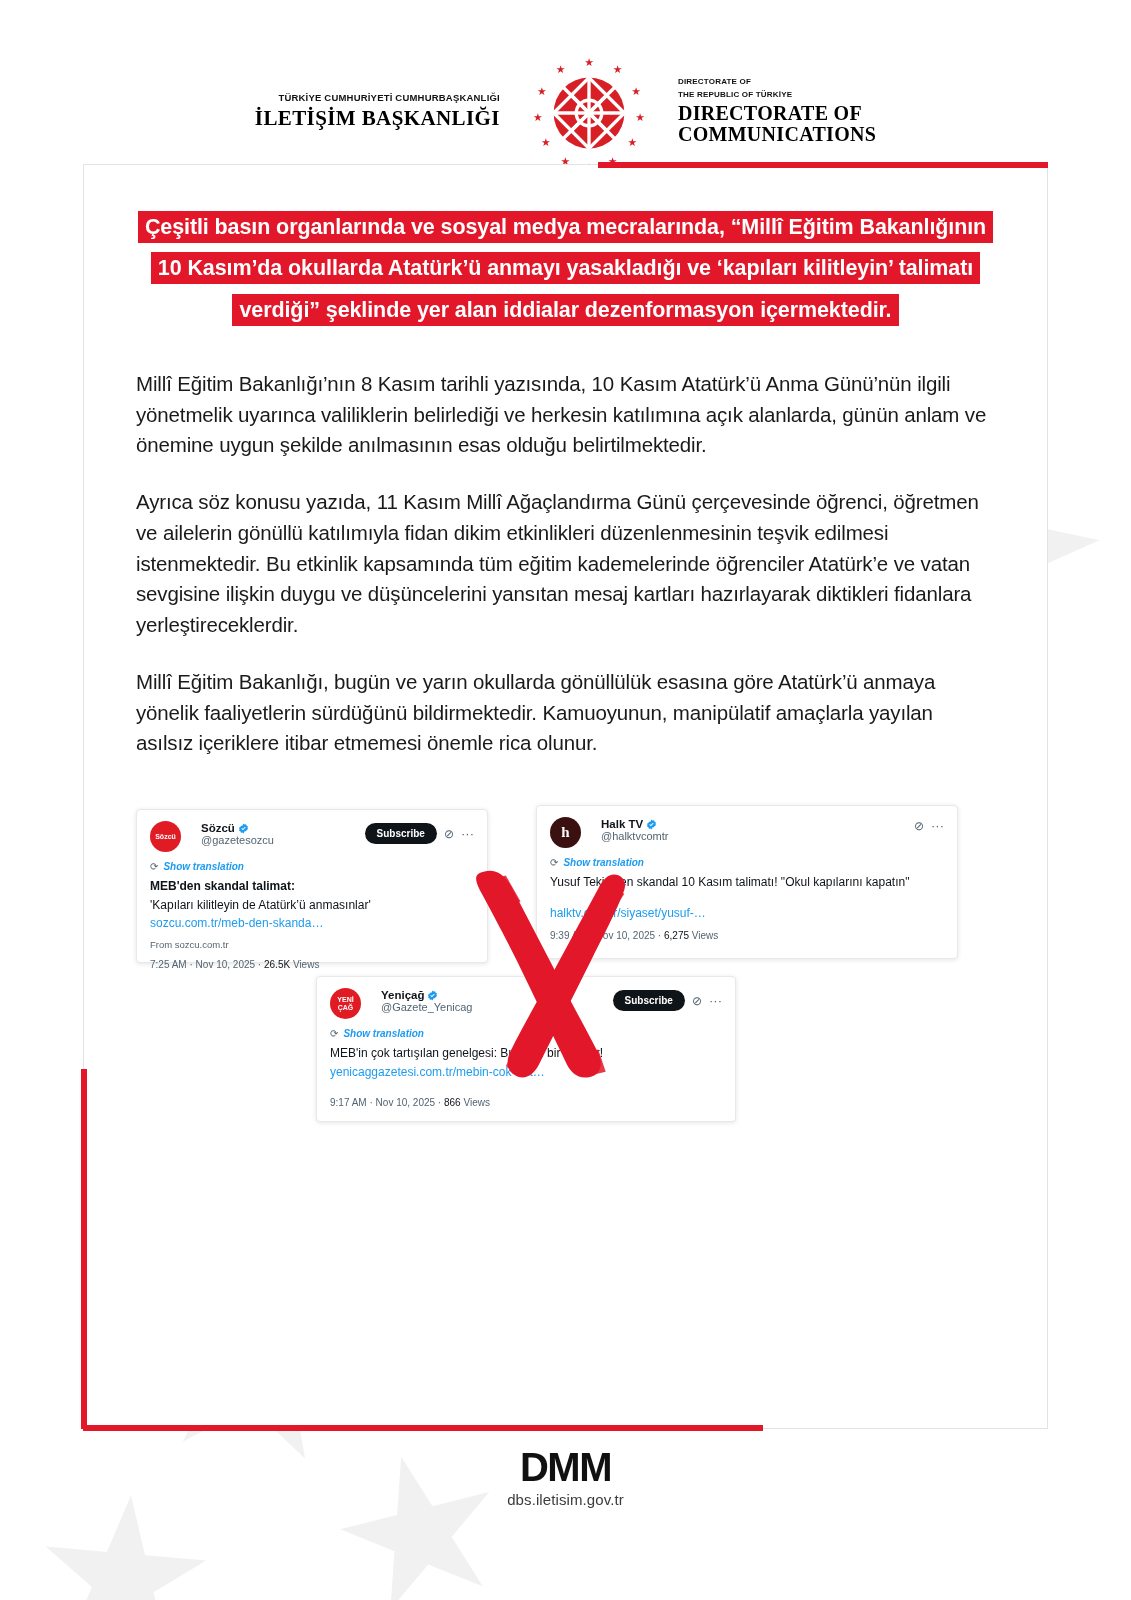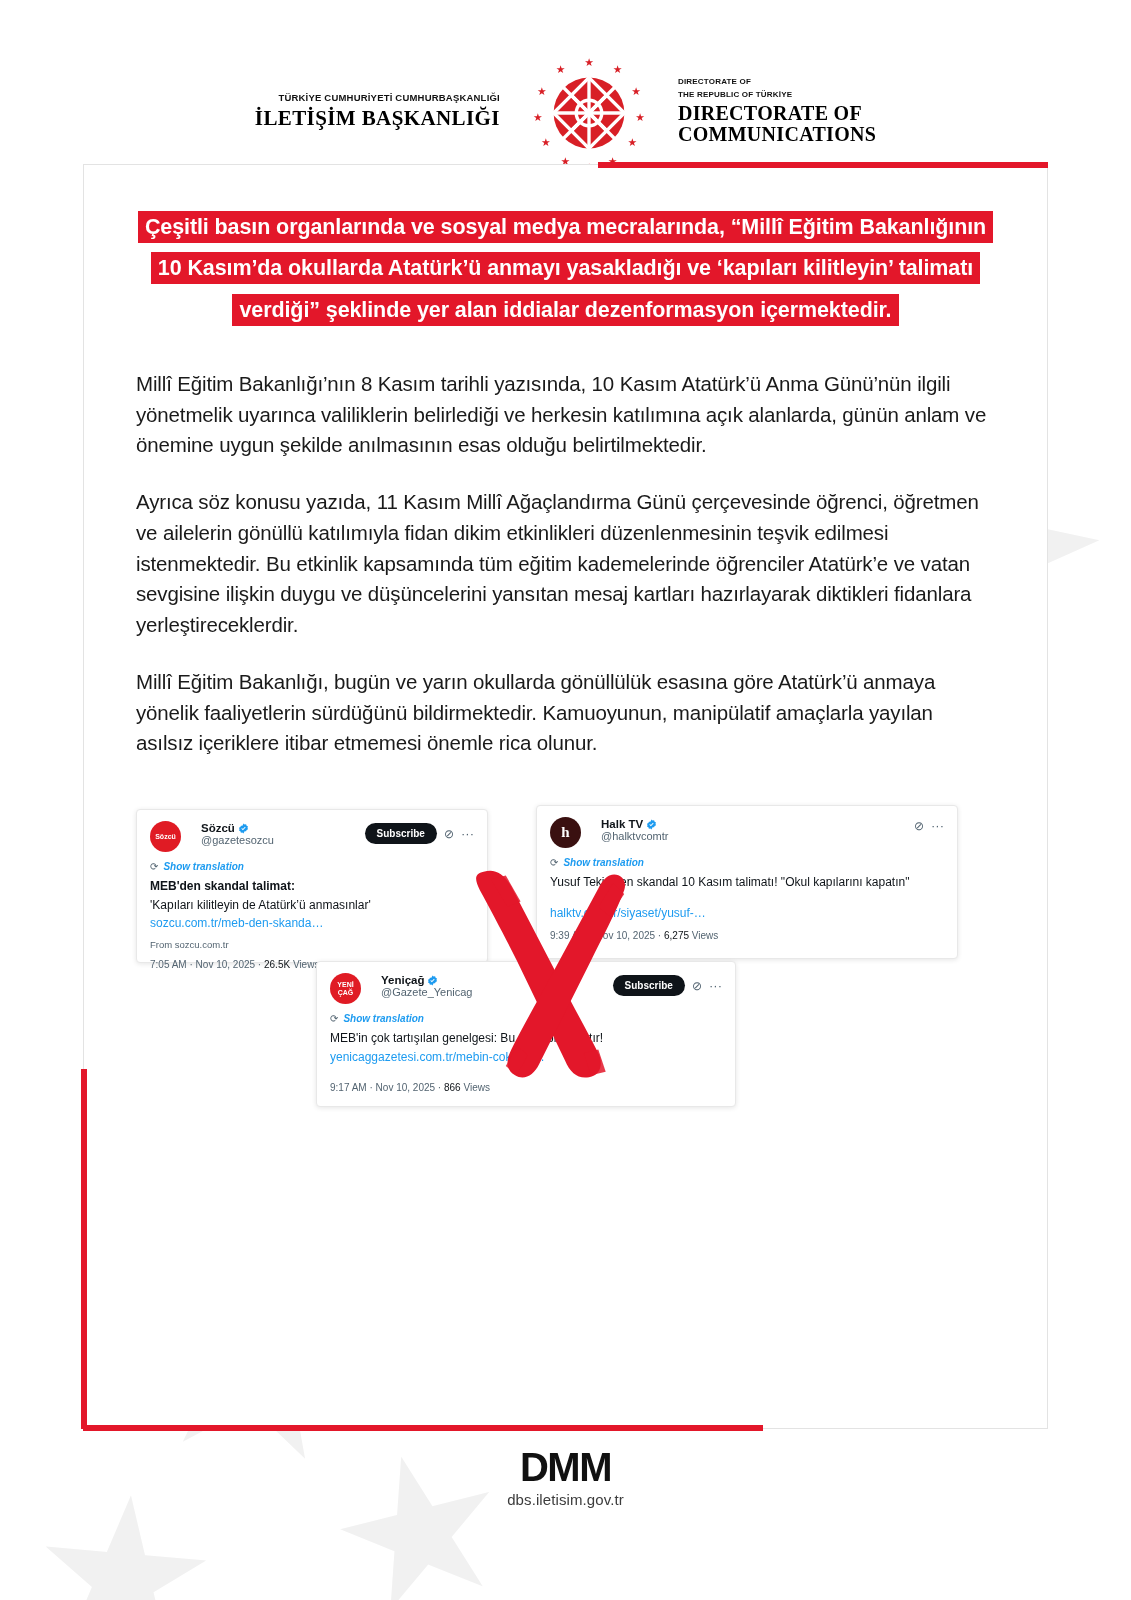--- a/index.html
+++ b/index.html
@@ -171,21 +171,21 @@
     position: absolute;
     background: #ffffff;
     border: 1px solid #e8e8e8;
     border-radius: 4px;
     box-shadow: 0 1px 5px rgba(0,0,0,.10);
     padding: 11px 13px 9px;
     font-size: 10px;
   }
   .tweet-sozcu   { left: 0px;   top: 4px;   width: 352px; height: 154px; }
   .tweet-halktv  { left: 400px; top: 0px;   width: 422px; height: 154px; }
-  .tweet-yenicag { left: 180px; top: 156px; width: 420px; height: 146px; }
+  .tweet-yenicag { left: 180px; top: 171px; width: 420px; height: 146px; }
 
   .tw-head {
     display: flex;
     align-items: flex-start;
     gap: 20px;
     margin-bottom: 9px;
   }
   .tw-avatar {
     width: 31px; height: 31px;
     border-radius: 50%;
@@ -425,21 +425,21 @@
         </div>
         <div class="tw-translate">
           <span class="tr-icon">⟳</span>
           <span class="tr-label">Show translation</span>
         </div>
         <div class="tw-text bold">MEB'den skandal talimat:</div>
         <div class="tw-text">'Kapıları kilitleyin de Atatürk’ü anmasınlar'</div>
         <div class="tw-link">sozcu.com.tr/meb-den-skanda…</div>
         <div class="tw-from">From sozcu.com.tr</div>
         <div class="tw-meta">
-          <span>7:05 AM</span>
+          <span>7:25 AM</span>
           ·
           <span>Nov 10, 2025</span>
           ·
           <b>26.5K</b>
           <span>Views</span>
         </div>
       </div>
 
       <div class="tweet tweet-halktv">
         <div class="tw-head">

